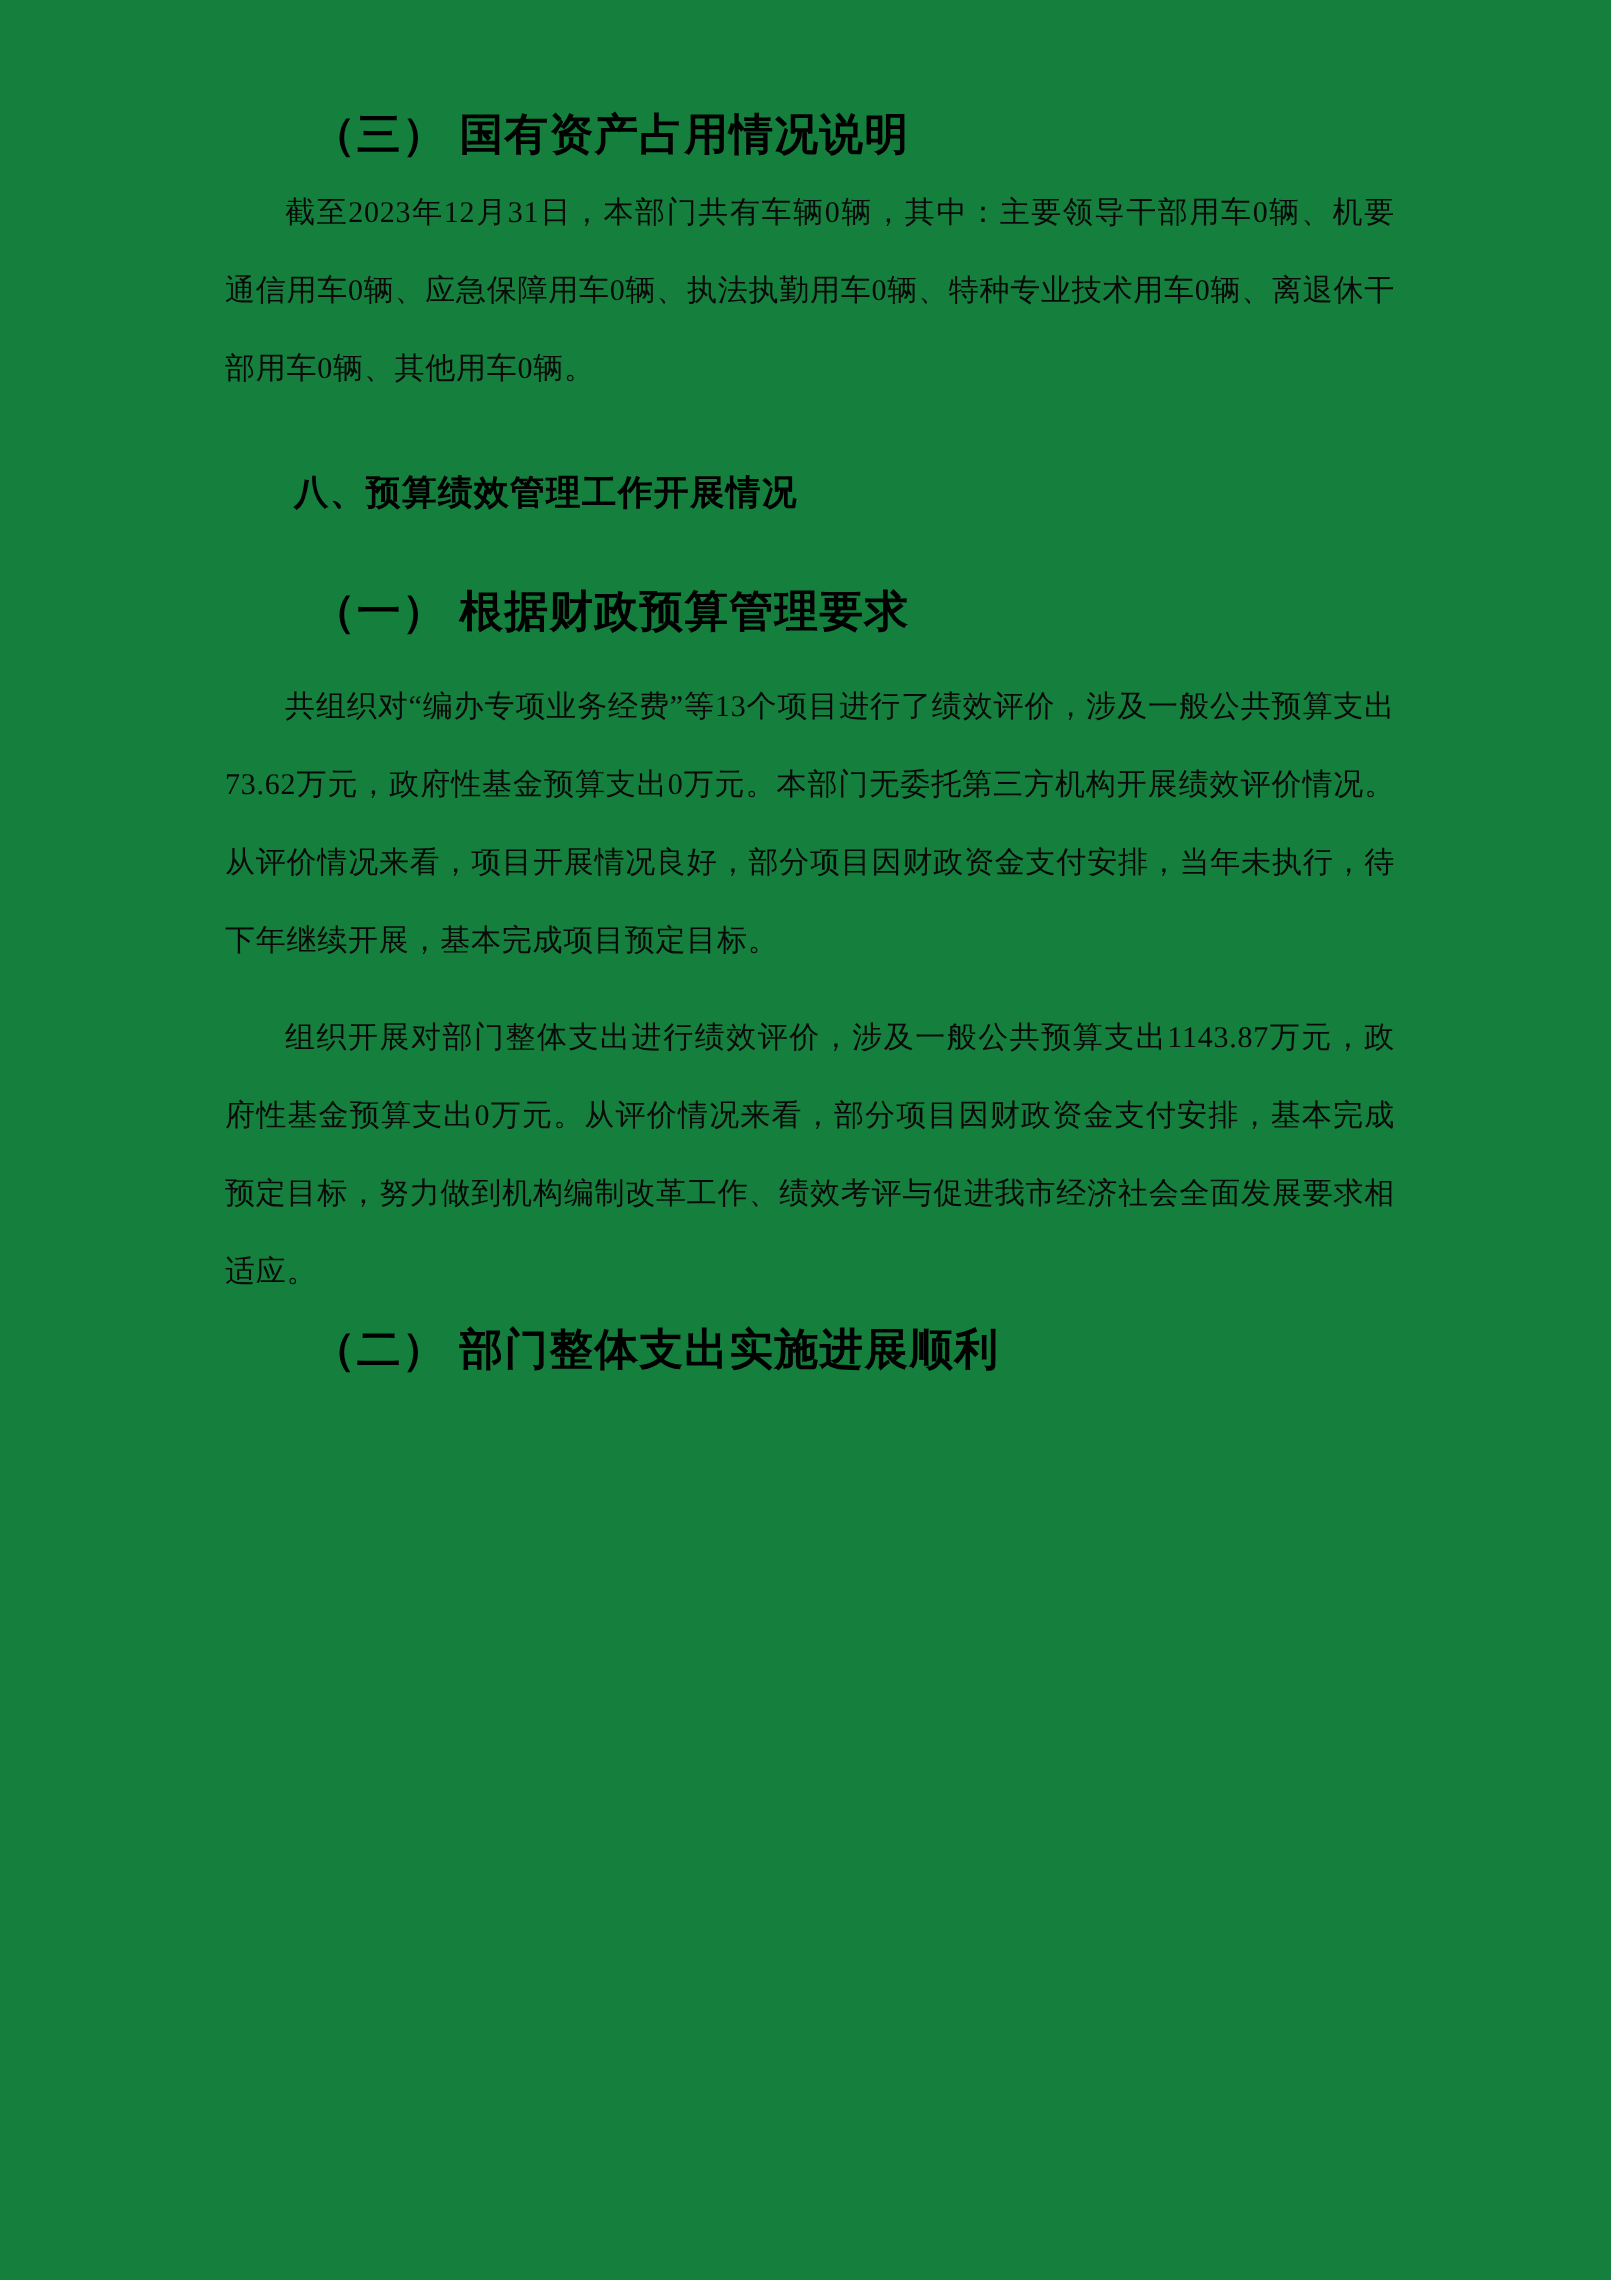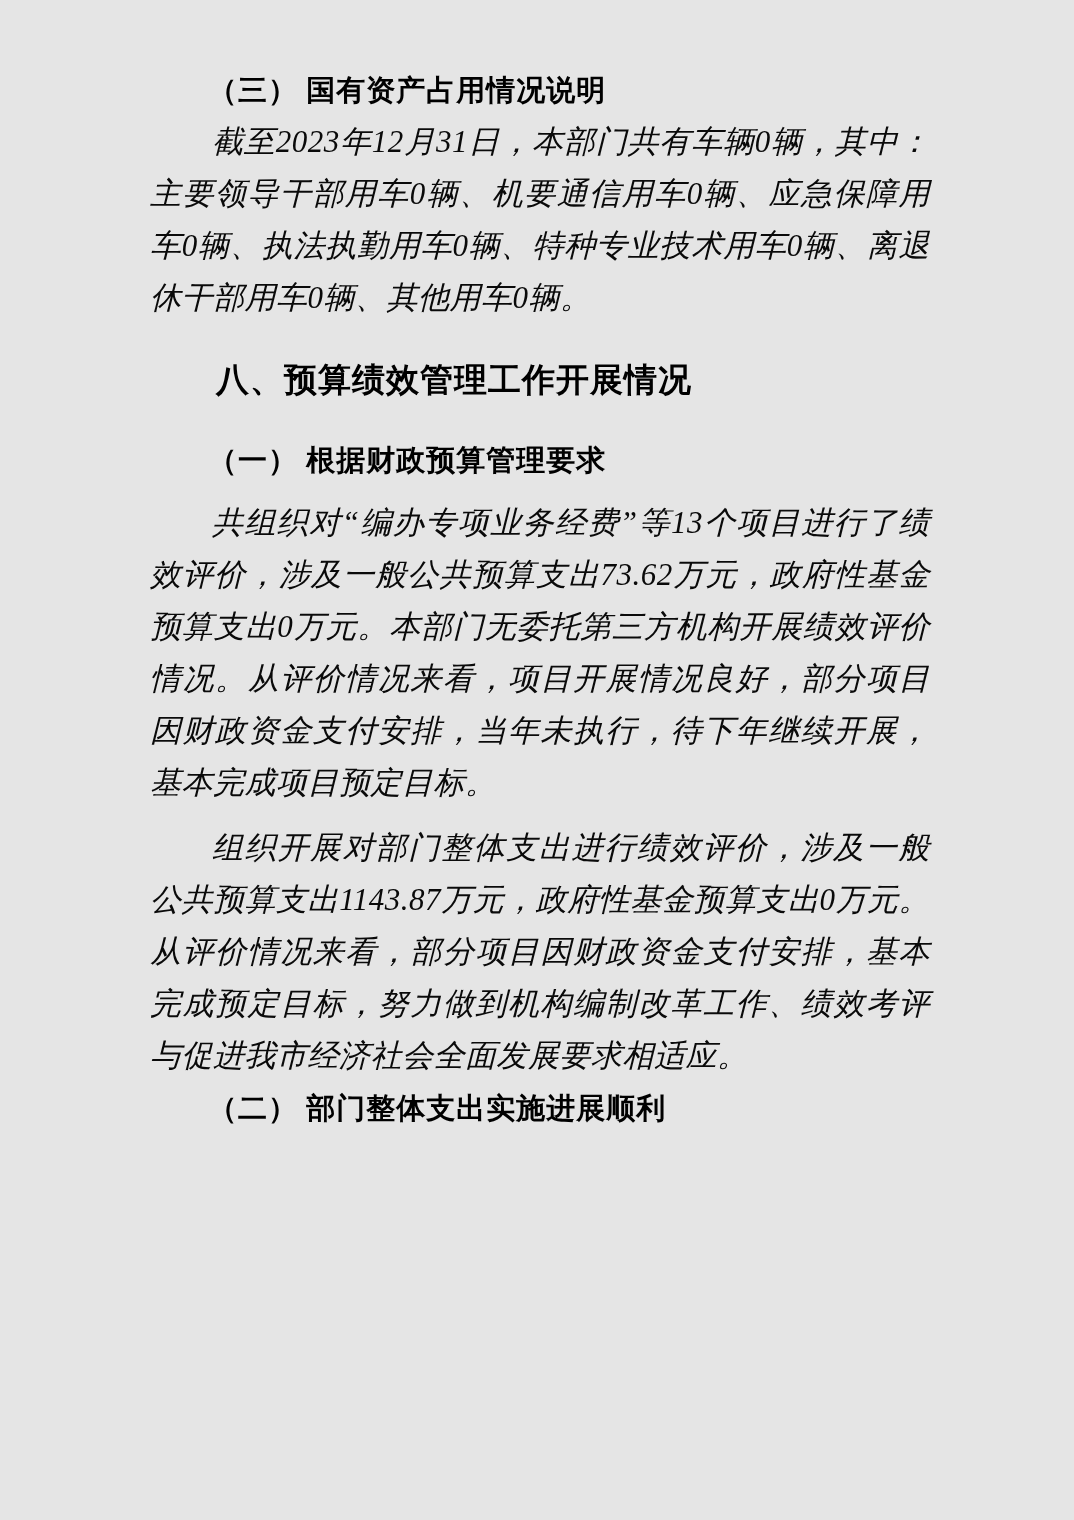--- a/index.html
+++ b/index.html
@@ -5,49 +5,48 @@
   html, body {
     margin: 0;
     padding: 0;
     background: #ffffff;
   }
   .page {
     position: relative;
     width: 1074px;
     height: 1520px;
     margin: 0 auto;
-    background: #e5e5e5;
+    background: #15803d;
     box-sizing: border-box;
     padding: 64px 144px 0 150px;
     color: #0a0a0a;
     font-family: "Liberation Serif", "DejaVu Serif", serif;
     overflow: hidden;
   }
   .para {
     margin: 0;
-    font-size: 31px;
+    font-size: 20px;
     line-height: 52px;
     text-align: justify;
     text-align-last: left;
     text-indent: 2em;
     letter-spacing: 0.5px;
-    font-style: italic;
   }
   .h-sub {
     margin: 0;
     font-size: 29px;
     line-height: 52px;
     font-weight: bold;
     text-indent: 2em;
     letter-spacing: 1px;
     color: #000000;
   }
   .h-main {
     margin: 26px 0 0 0;
-    font-size: 33px;
+    font-size: 23px;
     line-height: 60px;
     font-weight: bold;
     font-family: Liberation Sans, sans-serif;
     text-indent: 2em;
     letter-spacing: 1px;
     color: #000000;
   }
   .mt-equip { margin-top: 10px; }
   .mt-sub   { margin-top: 24px; }
   .mt-p4    { margin-top: 11px; }

